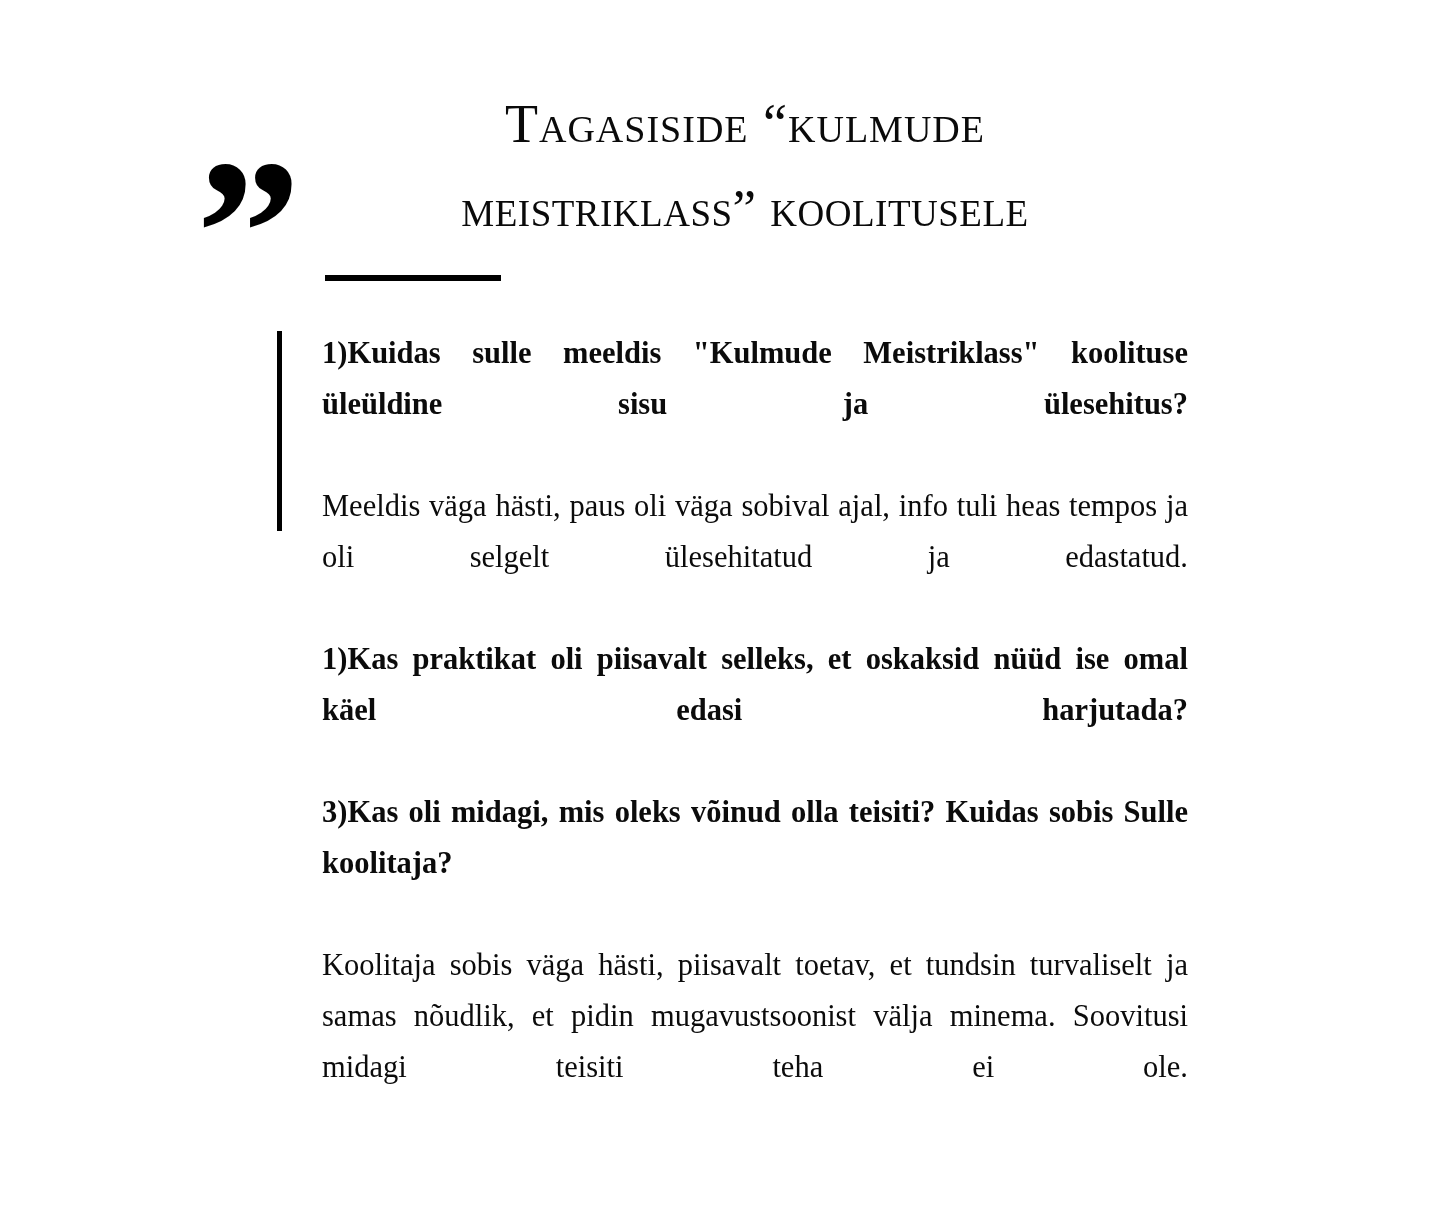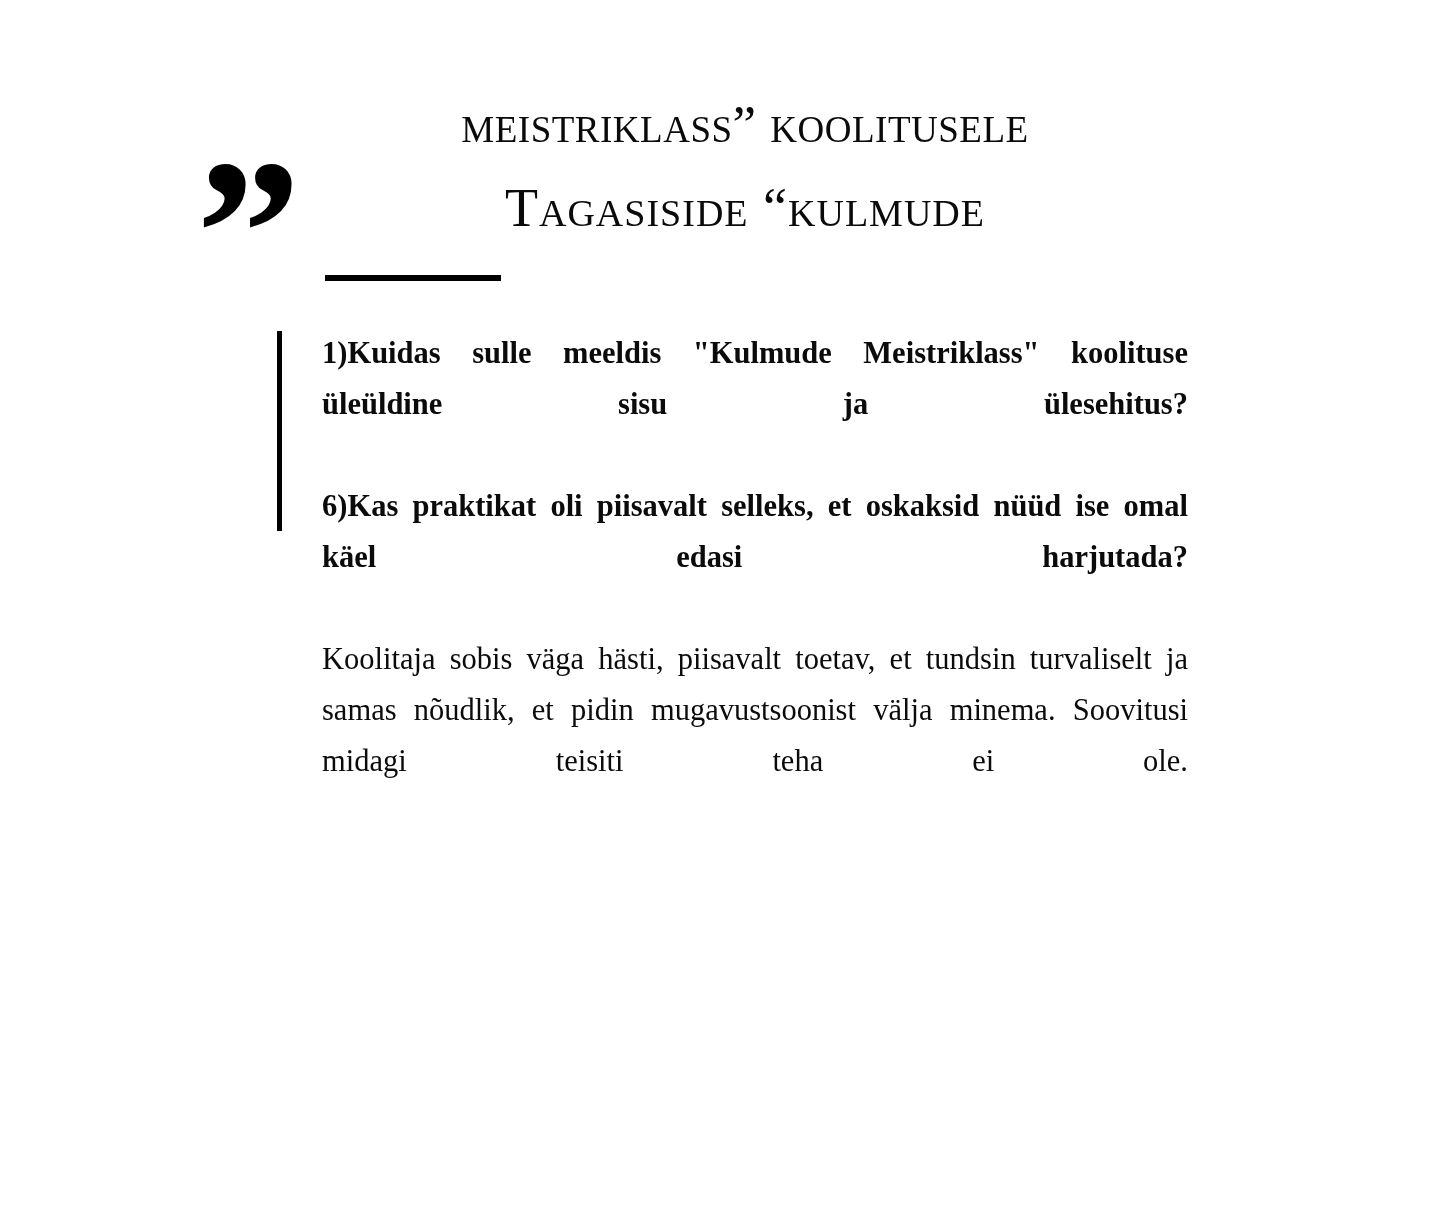--- a/index.html
+++ b/index.html
@@ -104,33 +104,35 @@
     display: inline-block;
     width: 100%;
   }
 </style>
 </head>
 <body>
 
 <div class="page">
 
   <div class="title-block">
+    <div class="title-line line1">Tagasiside “kulmude</div>
     <div class="title-line line2">meistriklass” koolitusele</div>
-    <div class="title-line line1">Tagasiside “kulmude</div>
   </div>
 
   <div class="quote-mark">”</div>
 
   <div class="title-rule"></div>
 
   <div class="accent-bar"></div>
 
   <div class="body-block">
 
     <p class="para q">1)Kuidas sulle meeldis "Kulmude Meistriklass" koolituse üleüldine sisu ja ülesehitus?</p>
+    <p class="para a">Meeldis väga hästi, paus oli väga sobival ajal, info tuli heas tempos ja oli selgelt ülesehitatud ja edastatud.</p>
 
-    <p class="para q">6)Kas praktikat oli piisavalt selleks, et oskaksid nüüd ise omal käel edasi harjutada?</p>
+    <p class="para q">1)Kas praktikat oli piisavalt selleks, et oskaksid nüüd ise omal käel edasi harjutada?</p>
 
+    <p class="para q">3)Kas oli midagi, mis oleks võinud olla teisiti? Kuidas sobis Sulle koolitaja?</p>
     <p class="para a">Koolitaja sobis väga hästi, piisavalt toetav, et tundsin turvaliselt ja samas nõudlik, et pidin mugavustsoonist välja minema. Soovitusi midagi teisiti teha ei ole.</p>
 
   </div>
 
 </div>
 
 </body></html>

